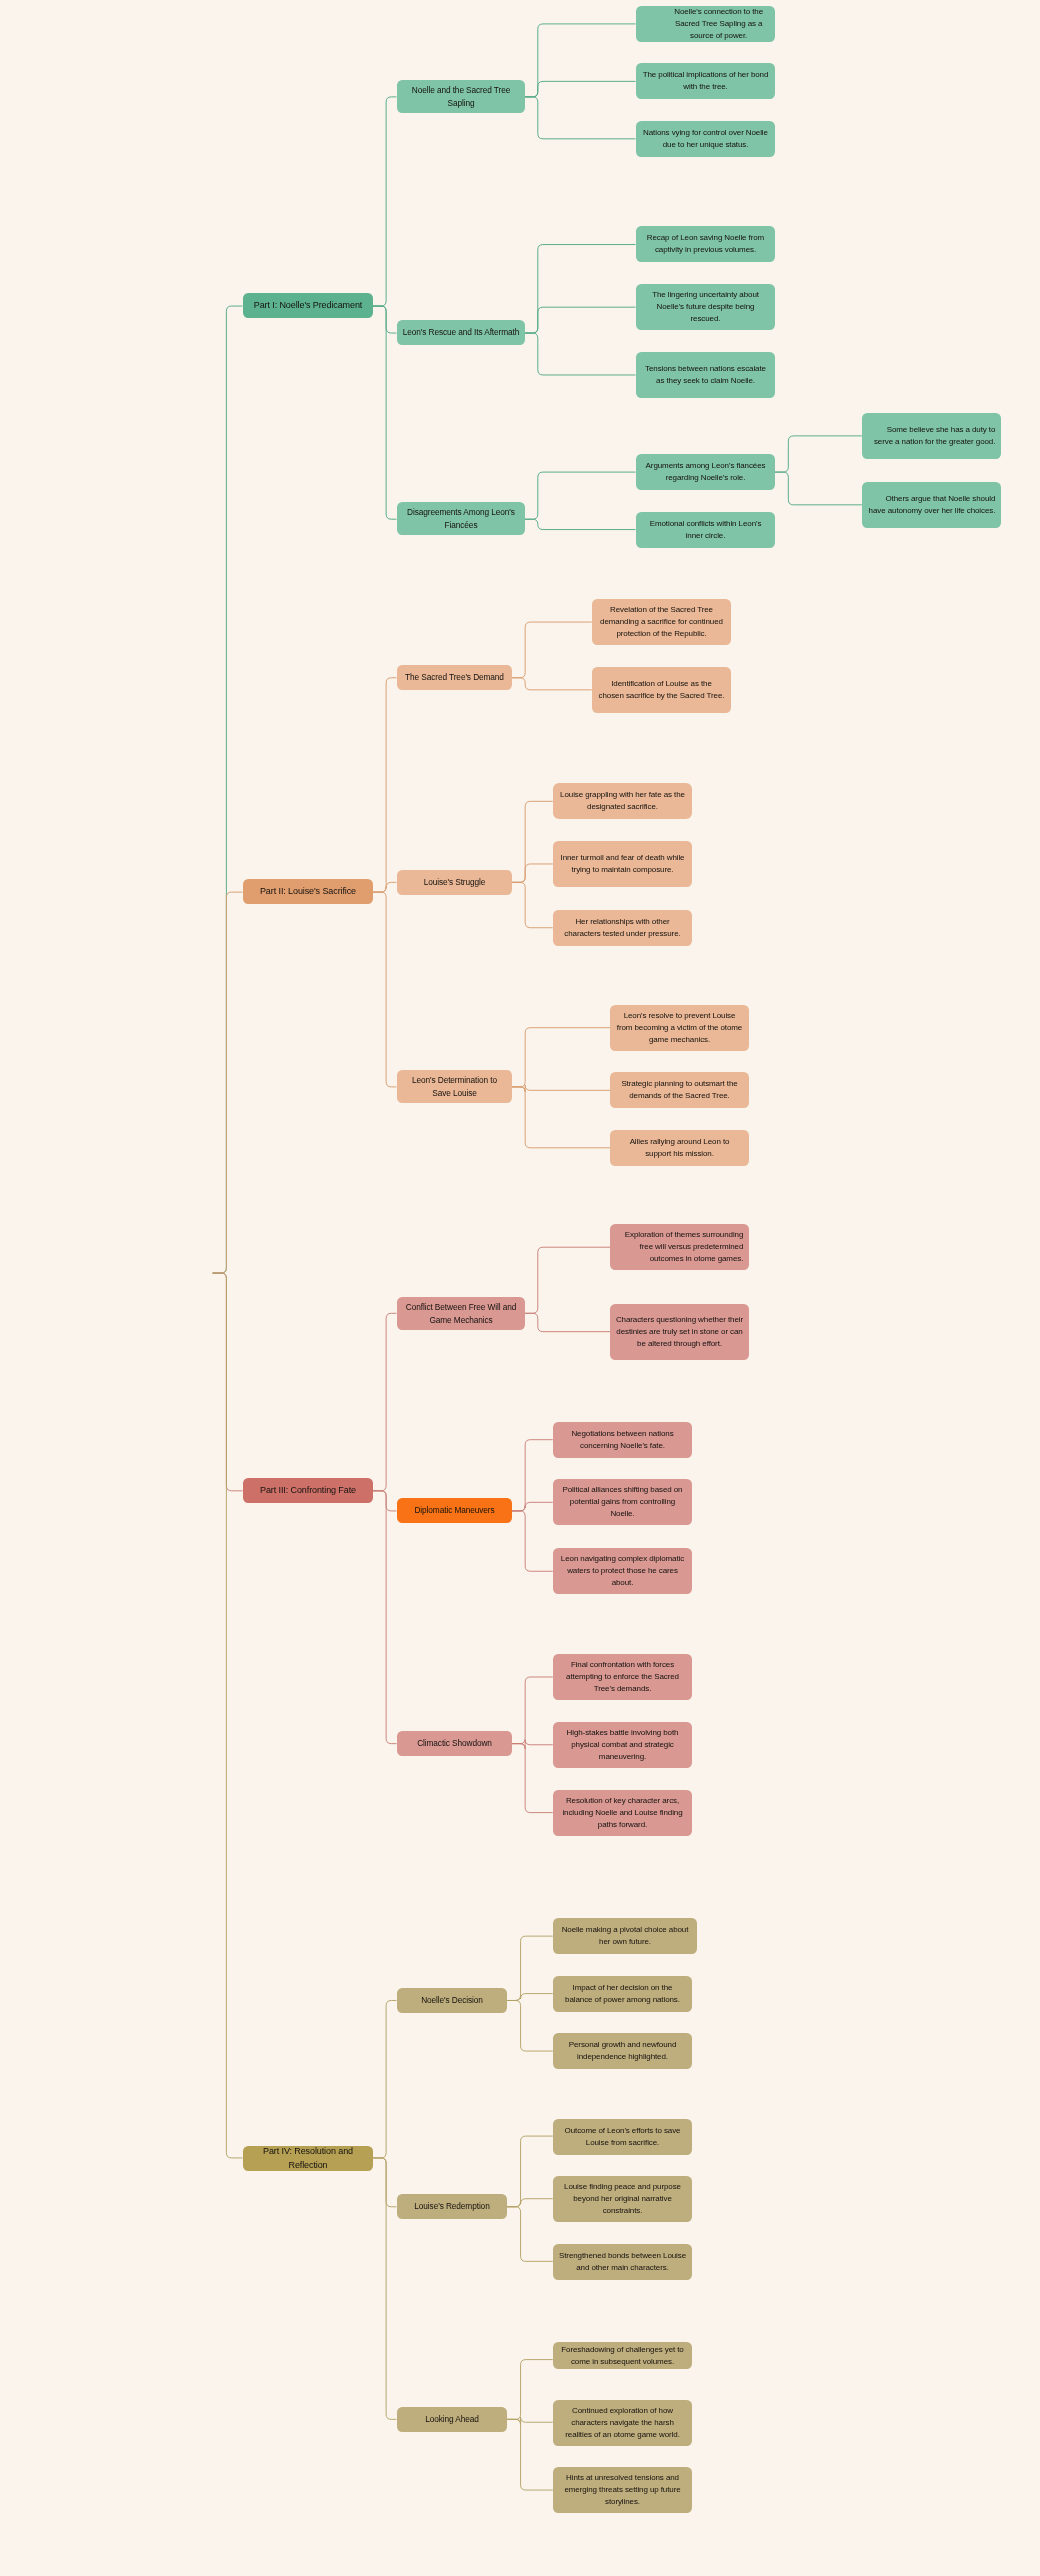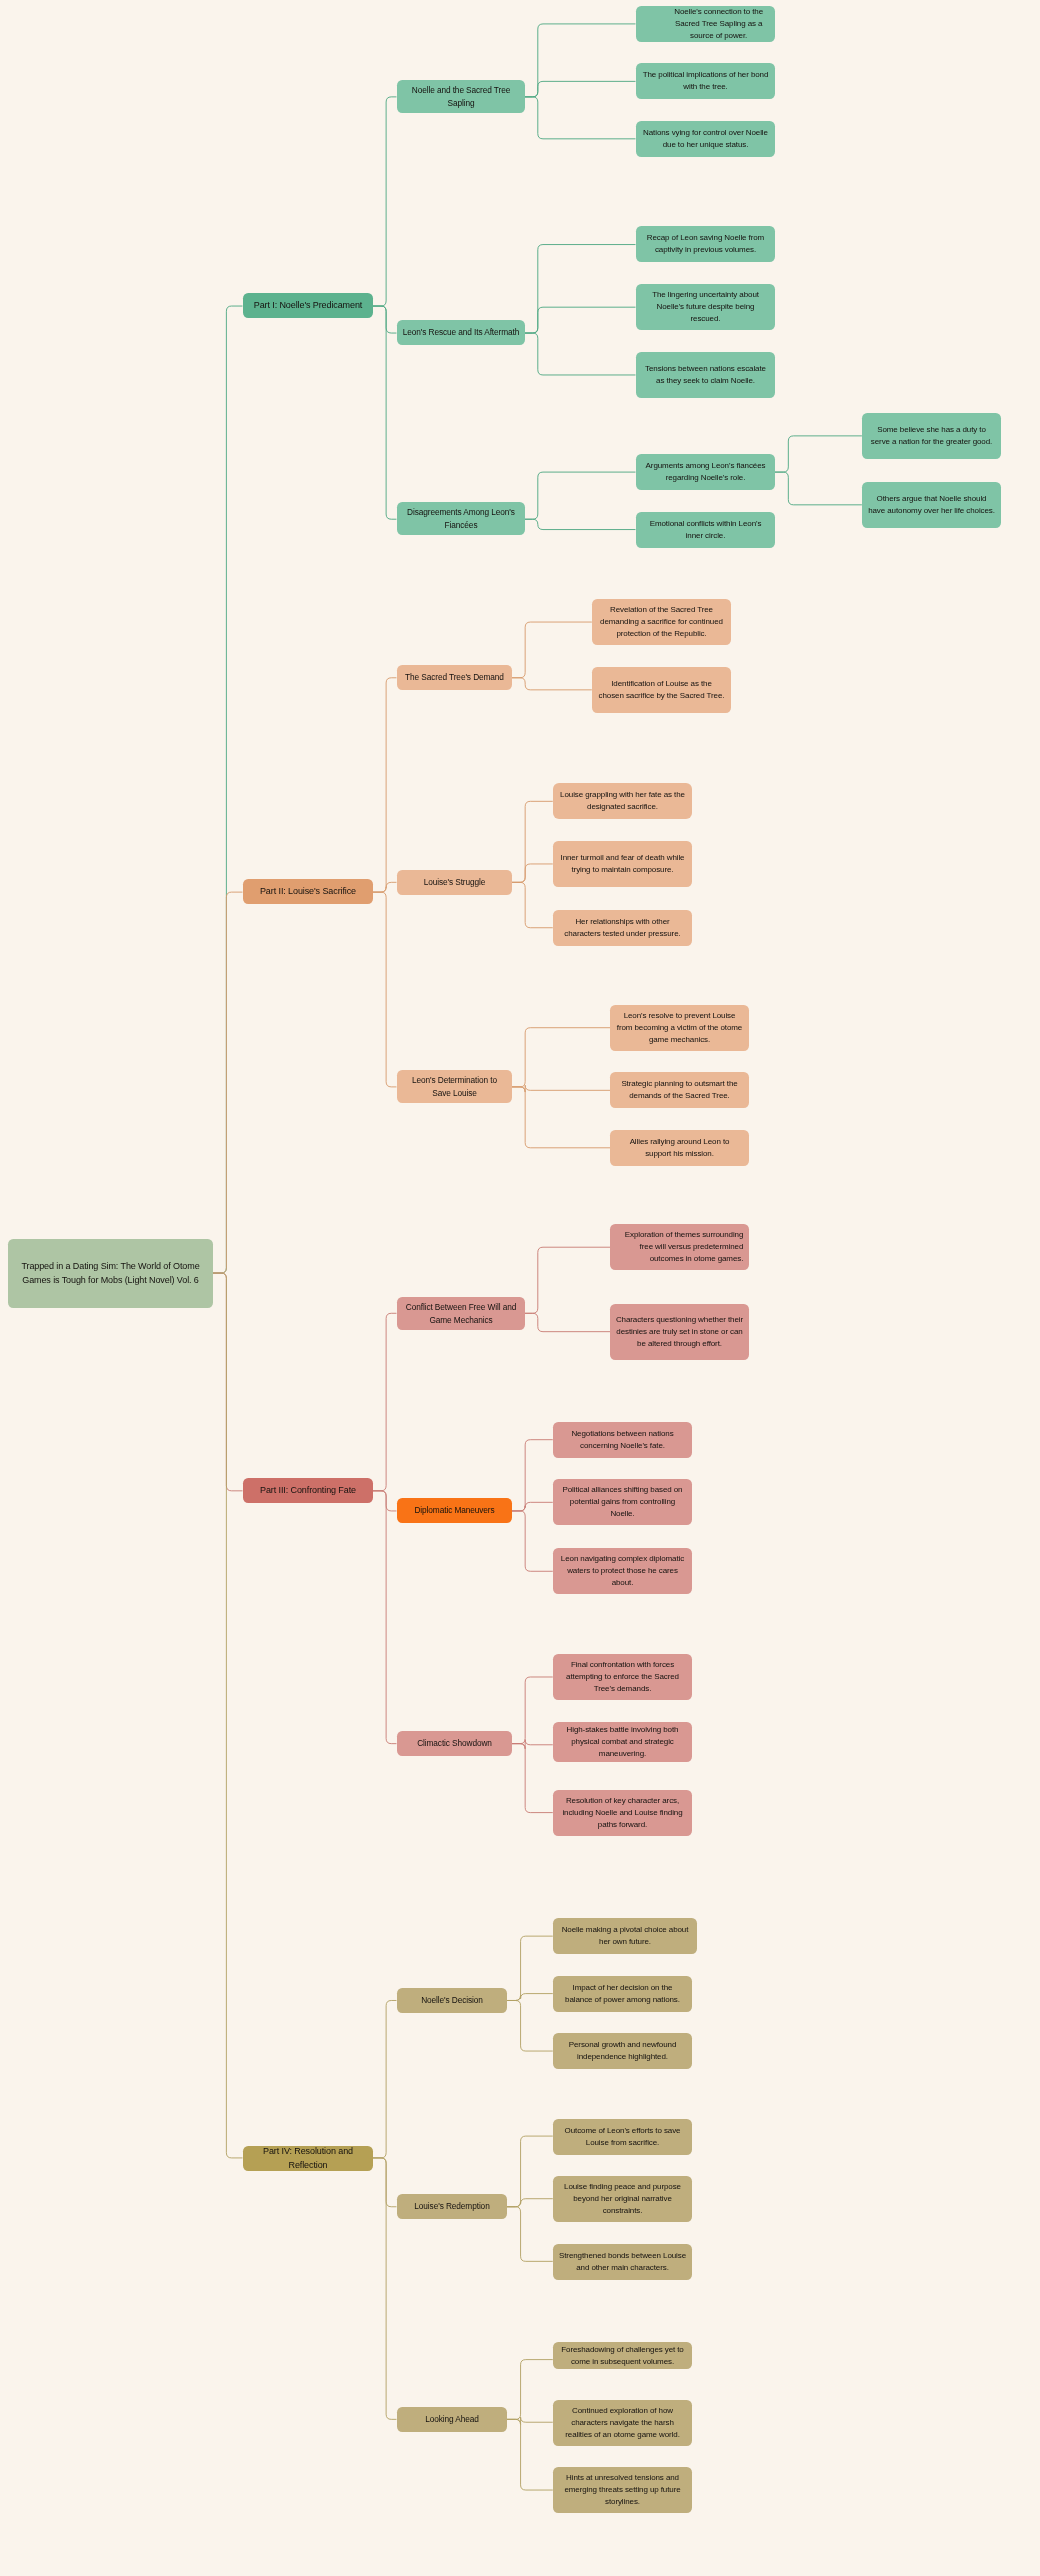--- a/index.html
+++ b/index.html
@@ -31,21 +31,21 @@
     padding: 3.4px 5.7px;
     line-height: 1.48;
     letter-spacing: -0.1px;
     word-wrap: break-word;
     overflow: hidden;
   }
   .node.root  { font-size: 9px; }
   .node.l1    { font-size: 9px; }
   .node.l2    { font-size: 8.3px; }
   .node.l3    { font-size: 8px; }
-  .node.l4    { font-size: 8px; }
+  .node.l4    { font-size: 8px; text-align: right; }
 </style>
 </head>
 <body>
 
 <div id="canvas">
   <svg id="links" viewBox="0 0 1810 4482" width="1040" height="2576">
       <path d="M 370 2215 L 385 2215 Q 394 2215 394 2206 L 394 541 Q 394 532 403 532 L 422 532" fill="none" stroke="#4fa883" stroke-width="1.6"></path>
       <path d="M 648 532 L 663 532 Q 672 532 672 523 L 672 177 Q 672 168 681 168 L 690 168" fill="none" stroke="#4fa883" stroke-width="1.6"></path>
       <path d="M 912 168 L 927 168 Q 936 168 936 159 L 936 50 Q 936 41 945 41 L 1106 41" fill="none" stroke="#4fa883" stroke-width="1.6"></path>
       <path d="M 912 168 L 927 168 Q 936 168 936 159 L 936 150 Q 936 141 945 141 L 1106 141" fill="none" stroke="#4fa883" stroke-width="1.6"></path>
@@ -90,21 +90,20 @@
       <path d="M 882 3481 L 897 3481 Q 906 3481 906 3490 L 906 3560 Q 906 3569 915 3569 L 962 3569" fill="none" stroke="#b3a165" stroke-width="1.6"></path>
       <path d="M 648 3755 L 663 3755 Q 672 3755 672 3764 L 672 3831 Q 672 3840 681 3840 L 690 3840" fill="none" stroke="#b3a165" stroke-width="1.6"></path>
       <path d="M 882 3840 L 897 3840 Q 906 3840 906 3831 L 906 3726 Q 906 3717 915 3717 L 962 3717" fill="none" stroke="#b3a165" stroke-width="1.6"></path>
       <path d="M 882 3840 L 897 3840 Q 906 3840 906 3831 L 906 3835 Q 906 3826 915 3826 L 962 3826" fill="none" stroke="#b3a165" stroke-width="1.6"></path>
       <path d="M 882 3840 L 897 3840 Q 906 3840 906 3849 L 906 3926 Q 906 3935 915 3935 L 962 3935" fill="none" stroke="#b3a165" stroke-width="1.6"></path>
       <path d="M 648 3755 L 663 3755 Q 672 3755 672 3764 L 672 4201 Q 672 4210 681 4210 L 690 4210" fill="none" stroke="#b3a165" stroke-width="1.6"></path>
       <path d="M 882 4210 L 897 4210 Q 906 4210 906 4201 L 906 4115 Q 906 4106 915 4106 L 962 4106" fill="none" stroke="#b3a165" stroke-width="1.6"></path>
       <path d="M 882 4210 L 897 4210 Q 906 4210 906 4219 L 906 4206 Q 906 4215 915 4215 L 962 4215" fill="none" stroke="#b3a165" stroke-width="1.6"></path>
       <path d="M 882 4210 L 897 4210 Q 906 4210 906 4219 L 906 4324 Q 906 4333 915 4333 L 962 4333" fill="none" stroke="#b3a165" stroke-width="1.6"></path>
     </svg>
-<div class="node root" style="left: 8px; top: 1239px; width: 205px; height: 69px; background: rgb(174, 197, 164);">Trapped in a Dating Sim: The World of Otome Games is Tough for Mobs (Light Novel) Vol. 6</div>
     <div class="node l1" style="left: 243px; top: 293px; width: 130px; height: 25px; background: rgb(92, 178, 142);">Part I: Noelle's Predicament</div>
     <div class="node l2" style="left: 397px; top: 80px; width: 128px; height: 33px; background: rgb(127, 196, 166);">Noelle and the Sacred Tree Sapling</div>
     <div class="node l3" style="left: 636px; top: 5.7px; width: 139px; height: 36px; background: rgb(127, 196, 166); padding-left: 32px;">Noelle's connection to the Sacred Tree Sapling as a source of power.</div>
     <div class="node l3" style="left: 636px; top: 63px; width: 139px; height: 36px; background: rgb(127, 196, 166);">The political implications of her bond with the tree.</div>
     <div class="node l3" style="left: 636px; top: 121px; width: 139px; height: 36px; background: rgb(127, 196, 166);">Nations vying for control over Noelle due to her unique status.</div>
     <div class="node l2" style="left: 397px; top: 320px; width: 128px; height: 25px; background: rgb(127, 196, 166);">Leon's Rescue and Its Aftermath</div>
     <div class="node l3" style="left: 636px; top: 226px; width: 139px; height: 36px; background: rgb(127, 196, 166);">Recap of Leon saving Noelle from captivity in previous volumes.</div>
     <div class="node l3" style="left: 636px; top: 284px; width: 139px; height: 46px; background: rgb(127, 196, 166);">The lingering uncertainty about Noelle's future despite being rescued.</div>
     <div class="node l3" style="left: 636px; top: 352px; width: 139px; height: 46px; background: rgb(127, 196, 166);">Tensions between nations escalate as they seek to claim Noelle.</div>
     <div class="node l2" style="left: 397px; top: 502px; width: 128px; height: 33px; background: rgb(127, 196, 166);">Disagreements Among Leon's Fiancées</div>
@@ -127,21 +126,21 @@
     <div class="node l1" style="left: 243px; top: 1478px; width: 130px; height: 25px; background: rgb(205, 112, 104);">Part III: Confronting Fate</div>
     <div class="node l2" style="left: 397px; top: 1297px; width: 128px; height: 33px; background: rgb(217, 152, 146);">Conflict Between Free Will and Game Mechanics</div>
     <div class="node l3" style="left: 610px; top: 1224px; width: 139px; height: 46px; background: rgb(217, 152, 146); text-align: right;">Exploration of themes surrounding free will versus predetermined outcomes in otome games.</div>
     <div class="node l3" style="left: 610px; top: 1304px; width: 139px; height: 56px; background: rgb(217, 152, 146);">Characters questioning whether their destinies are truly set in stone or can be altered through effort.</div>
     <div class="node l2" style="left: 397px; top: 1498px; width: 115px; height: 25px; background: #f97316;">Diplomatic Maneuvers</div>
     <div class="node l3" style="left: 553px; top: 1422px; width: 139px; height: 36px; background: rgb(217, 152, 146);">Negotiations between nations concerning Noelle's fate.</div>
     <div class="node l3" style="left: 553px; top: 1479px; width: 139px; height: 46px; background: rgb(217, 152, 146);">Political alliances shifting based on potential gains from controlling Noelle.</div>
     <div class="node l3" style="left: 553px; top: 1548px; width: 139px; height: 46px; background: rgb(217, 152, 146);">Leon navigating complex diplomatic waters to protect those he cares about.</div>
     <div class="node l2" style="left: 397px; top: 1731px; width: 115px; height: 25px; background: rgb(217, 152, 146);">Climactic Showdown</div>
     <div class="node l3" style="left: 553px; top: 1654px; width: 139px; height: 46px; background: rgb(217, 152, 146);">Final confrontation with forces attempting to enforce the Sacred Tree's demands.</div>
-    <div class="node l3" style="left: 553px; top: 1722px; width: 139px; height: 40px; background: rgb(217, 152, 146);">High-stakes battle involving both physical combat and strategic maneuvering.</div>
+    <div class="node l3" style="left: 553px; top: 1722px; width: 139px; height: 46px; background: rgb(217, 152, 146);">High-stakes battle involving both physical combat and strategic maneuvering.</div>
     <div class="node l3" style="left: 553px; top: 1790px; width: 139px; height: 46px; background: rgb(217, 152, 146);">Resolution of key character arcs, including Noelle and Louise finding paths forward.</div>
     <div class="node l1" style="left: 243px; top: 2146px; width: 130px; height: 25px; background: rgb(181, 160, 84);">Part IV: Resolution and Reflection</div>
     <div class="node l2" style="left: 397px; top: 1988px; width: 110px; height: 25px; background: rgb(191, 174, 125);">Noelle's Decision</div>
     <div class="node l3" style="left: 553px; top: 1918px; width: 144px; height: 36px; background: rgb(191, 174, 125);">Noelle making a pivotal choice about her own future.</div>
     <div class="node l3" style="left: 553px; top: 1976px; width: 139px; height: 36px; background: rgb(191, 174, 125);">Impact of her decision on the balance of power among nations.</div>
     <div class="node l3" style="left: 553px; top: 2033px; width: 139px; height: 36px; background: rgb(191, 174, 125);">Personal growth and newfound independence highlighted.</div>
     <div class="node l2" style="left: 397px; top: 2194px; width: 110px; height: 25px; background: rgb(191, 174, 125);">Louise's Redemption</div>
     <div class="node l3" style="left: 553px; top: 2119px; width: 139px; height: 36px; background: rgb(191, 174, 125);">Outcome of Leon's efforts to save Louise from sacrifice.</div>
     <div class="node l3" style="left: 553px; top: 2176px; width: 139px; height: 46px; background: rgb(191, 174, 125);">Louise finding peace and purpose beyond her original narrative constraints.</div>
     <div class="node l3" style="left: 553px; top: 2244px; width: 139px; height: 36px; background: rgb(191, 174, 125);">Strengthened bonds between Louise and other main characters.</div>

